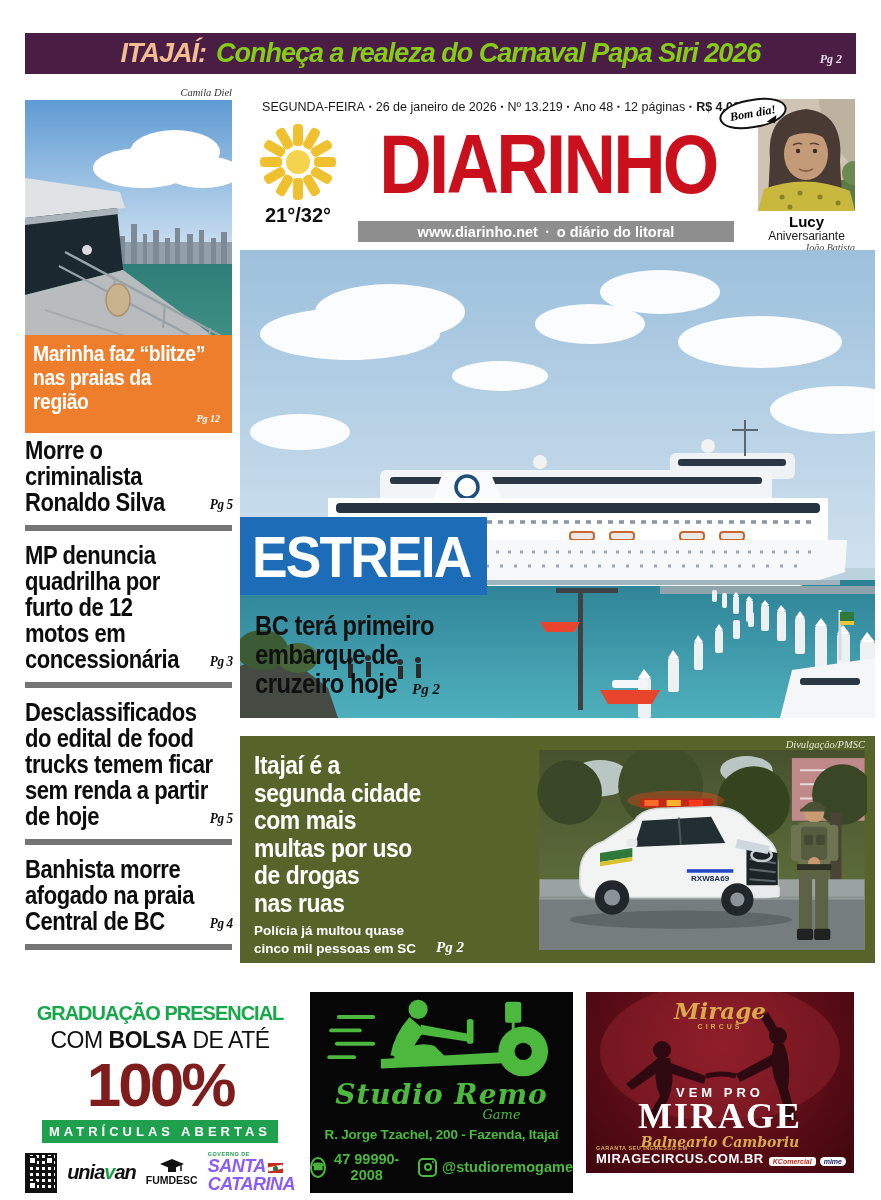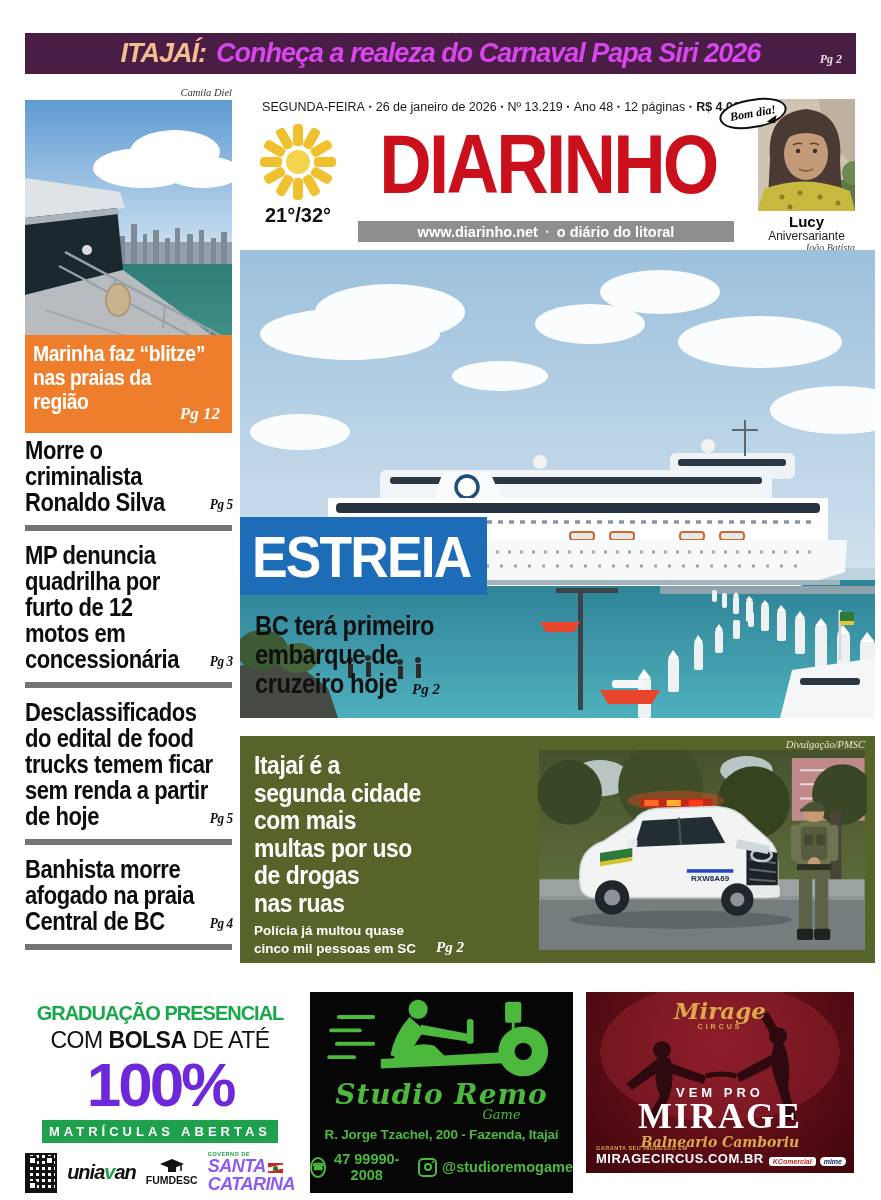--- a/index.html
+++ b/index.html
@@ -6,31 +6,31 @@
   .page{position:relative;width:881px;height:1200px;background:#fff;margin:0 auto;
         font-family:"Liberation Sans",sans-serif;overflow:hidden;}
   .abs{position:absolute;}
   .cond{transform:scaleX(.88);transform-origin:0 0;width:114%;}
   .pg{font-family:"Liberation Serif",serif;font-style:italic;font-weight:bold;}
 
   
   .top-banner{left:25px;top:33px;width:831px;height:41px;background:#4a1d44;
     display:flex;align-items:center;justify-content:center;gap:10px;}
   .banner-kicker{color:#f3bd8f;font-style:italic;font-weight:bold;font-size:27px;letter-spacing:-1px;}
-  .banner-title{color:#d946ef;font-style:italic;font-weight:bold;font-size:27px;letter-spacing:-1px;text-align:right;}
+  .banner-title{color:#84cc16;font-style:italic;font-weight:bold;font-size:27px;letter-spacing:-1px;text-align:right;}
   .banner-pg{position:absolute;right:14px;bottom:7px;color:#e9d9e5;font-size:12px;}
 
   
   .camila-credit{left:25px;top:87px;width:207px;text-align:right;
     font-family:"Liberation Serif",serif;font-style:italic;font-size:10.5px;color:#333;}
   .feature-photo{left:25px;top:100px;width:207px;height:333px;overflow:hidden;}
   .feature-box{left:25px;top:335px;width:207px;height:98px;background:#ee7e2c;
     box-sizing:border-box;padding:7px 8px;}
   .feature-title{color:#fff;font-weight:bold;font-size:22px;line-height:1.08;white-space:pre-line;letter-spacing:-.5px;}
-  .feature-pg{position:absolute;right:12px;bottom:9px;color:#fff;font-size:17px;}
+  .feature-pg{position:absolute;right:12px;bottom:9px;color:#fff;font-size:10px;}
 
   .dateline{left:255px;top:100px;width:492px;text-align:center;font-size:12.5px;color:#1a1a1a;white-space:nowrap;}
   .dateline .sep{font-size:8px;vertical-align:2px;margin:0 4px;}
   .dateline .price{font-weight:bold;}
   .masthead{left:352px;top:112px;width:392px;height:104px;color:#c9101c;font-weight:bold;
     font-size:79px;letter-spacing:-3px;line-height:104px;text-align:center;
     transform:scale(.92,1.06);transform-origin:center;}
   .logo-bar{left:358px;top:221px;width:376px;height:21px;background:#8e8e8e;color:#fff;
     display:flex;align-items:center;justify-content:center;gap:8px;font-weight:bold;font-size:14.5px;}
   .logo-bar .sep{font-size:8px;}
@@ -75,21 +75,21 @@
   .story-title{font-weight:bold;font-size:25px;line-height:1.04;color:#0d0d0d;
     white-space:pre-line;letter-spacing:-.5px;position:relative;}
   .story .pg{position:absolute;right:0;bottom:2px;font-size:15px;color:#111;}
   .divider{height:6px;background:#757575;margin:10px 0 11px 0;}
 
   
   .ad-uniavan{left:25px;top:992px;width:270px;height:180px;text-align:center;}
   .u-head{color:#17a84b;font-weight:bold;font-size:20px;letter-spacing:-1px;margin-top:10px;}
   .u-sub{font-size:23px;color:#111;margin-top:2px;letter-spacing:-.5px;}
   .u-sub b{font-weight:bold;}
-  .u-big{font-size:62px;font-weight:bold;color:#6d28d9;letter-spacing:-3px;line-height:.95;margin-top:2px;}
+  .u-big{font-size:62px;font-weight:bold;color:#7f1d1d;letter-spacing:-3px;line-height:.95;margin-top:2px;}
   .u-bar{width:236px;margin:5px auto 0;background:#1ea04d;color:#fff;font-weight:bold;
     font-size:13px;letter-spacing:4px;padding:4px 0;}
   .u-logos{display:flex;align-items:center;justify-content:center;gap:10px;margin-top:9px;}
   .qr{width:36px;height:36px;border:2px solid #111;position:relative;
     background:
       repeating-linear-gradient(0deg,#111 0 3px,transparent 3px 6px),
       repeating-linear-gradient(90deg,#111 0 3px,#fff 3px 6px);}
   .qr i{position:absolute;width:9px;height:9px;background:#fff;border:2.5px solid #111;box-sizing:border-box;}
   .qr i:nth-child(1){left:1px;top:1px}.qr i:nth-child(2){right:1px;top:1px}.qr i:nth-child(3){left:1px;bottom:1px}
   .u-brand{font-weight:bold;font-style:italic;font-size:20px;color:#111;letter-spacing:-1px;}

